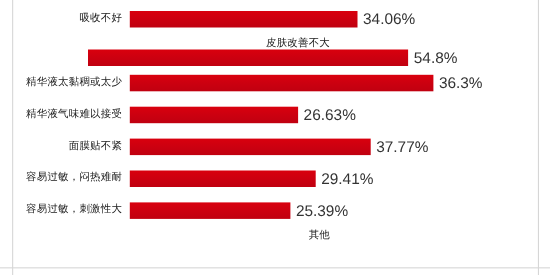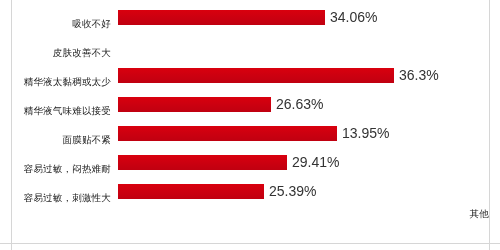--- a/index.html
+++ b/index.html
@@ -26,21 +26,21 @@
     top: 0;
     width: 500px;
     height: 250px;
   }
   .row {
     position: absolute;
     left: 0;
     width: 496px;
     height: 22px;
     display: flex;
-    align-items: flex-end;
+    align-items: center;
   }
   .cat-label {
     width: 118px;
     text-align: right;
     padding-right: 7px;
     box-sizing: border-box;
     font-size: 9.5px;
     color: #1a1a1a;
     line-height: 1;
     white-space: nowrap;
@@ -95,22 +95,26 @@
     <div class="hline hline-bottom"></div>
 
     <div class="row" style="top:6px;">
       <div class="cat-label">吸收不好</div>
       <div class="bar-wrap">
         <div class="bar" style="width:207px;"></div>
         <div class="value">34.06%</div>
       </div>
     </div>
 
-    <div class="row" style="top:35px;">
+    <div class="row" style="top:35px;flex-direction:column;">
       <div class="cat-label">皮肤改善不大</div>
+      <div class="bar-wrap">
+        <div class="bar" style="width:291px;"></div>
+        <div class="value">54.8%</div>
+      </div>
     </div>
 
     <div class="row" style="top:64px;">
       <div class="cat-label">精华液太黏稠或太少</div>
       <div class="bar-wrap">
         <div class="bar" style="width:276px;"></div>
         <div class="value">36.3%</div>
       </div>
     </div>
 
@@ -119,21 +123,21 @@
       <div class="bar-wrap">
         <div class="bar" style="width:153px;"></div>
         <div class="value">26.63%</div>
       </div>
     </div>
 
     <div class="row" style="top:122px;">
       <div class="cat-label">面膜贴不紧</div>
       <div class="bar-wrap">
         <div class="bar" style="width:219px;"></div>
-        <div class="value">13.95%</div>
+        <div class="value">37.77%</div>
       </div>
     </div>
 
     <div class="row" style="top:151px;">
       <div class="cat-label">容易过敏，闷热难耐</div>
       <div class="bar-wrap">
         <div class="bar" style="width:169px;"></div>
         <div class="value">29.41%</div>
       </div>
     </div>

